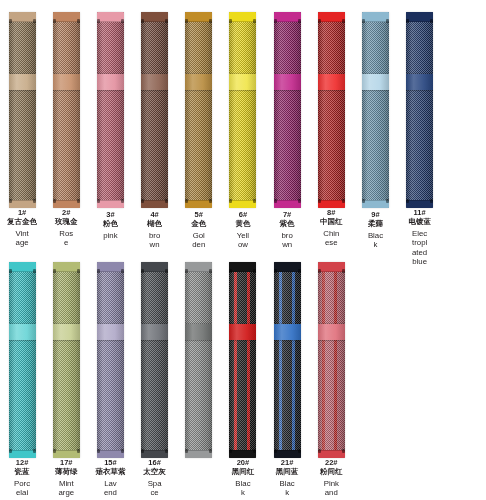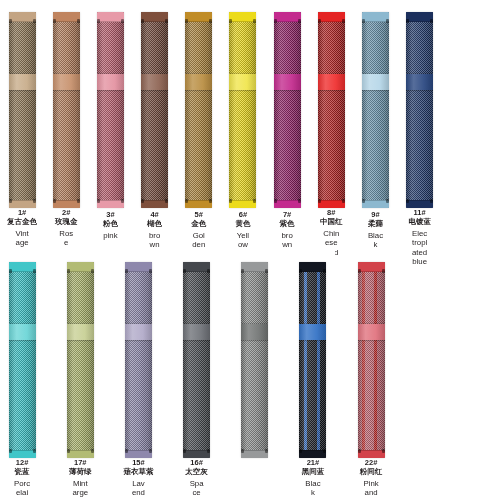--- a/index.html
+++ b/index.html
@@ -19,21 +19,21 @@
     height: 500px;
     position: relative;
     background: #ffffff;
   }
   .row {
     display: flex;
     width: 486px;
     box-sizing: border-box;
   }
   .row-top { height: 250px; }
-  .row-bottom { height: 250px; gap: 14px; }
+  .row-bottom { height: 250px; }
 
   .cell {
     width: 44.18px;
     flex: 0 0 44.18px;
     display: flex;
     flex-direction: column;
     align-items: center;
     box-sizing: border-box;
     background: #ffffff;
   }
@@ -444,20 +444,39 @@
             <div class="lug-b" style="background: rgb(151, 153, 154);"></div>
             <div class="clasp" style="background: rgb(111, 114, 113);">
               <div class="cmesh"></div>
             </div>
           </div>
         </div>
       </div>
       <div class="cell">
         <div class="strap-wrap">
           <div class="strap">
+            <div class="base" style="background: repeating-linear-gradient(to right, rgb(22, 22, 22) 0px, rgb(22, 22, 22) 5px, rgb(207, 17, 17) 5px, rgb(207, 17, 17) 8px, rgb(22, 22, 22) 8px, rgb(22, 22, 22) 13px);"></div>
+            <div class="mesh"></div>
+            <div class="shade"></div>
+            <div class="lug" style="background: rgb(20, 20, 20);"></div>
+            <div class="lug-b" style="background: rgb(20, 20, 20);"></div>
+            <div class="clasp" style="background: rgb(208, 21, 21);">
+              <div class="cmesh"></div>
+            </div>
+          </div>
+        </div>
+        <div class="labels">
+          <div class="lbl-num">20#</div>
+          <div class="lbl-cn">黑间红</div>
+          <div class="lbl-en">Black and red</div>
+        </div>
+      </div>
+      <div class="cell">
+        <div class="strap-wrap">
+          <div class="strap">
             <div class="base" style="background: repeating-linear-gradient(to right, rgb(20, 24, 32) 0px, rgb(20, 24, 32) 5px, rgb(42, 98, 184) 5px, rgb(42, 98, 184) 8px, rgb(20, 24, 32) 8px, rgb(20, 24, 32) 13px);"></div>
             <div class="mesh"></div>
             <div class="shade"></div>
             <div class="lug" style="background: rgb(18, 22, 32);"></div>
             <div class="lug-b" style="background: rgb(18, 22, 32);"></div>
             <div class="clasp" style="background: rgb(47, 111, 196);">
               <div class="cmesh"></div>
             </div>
           </div>
         </div>

